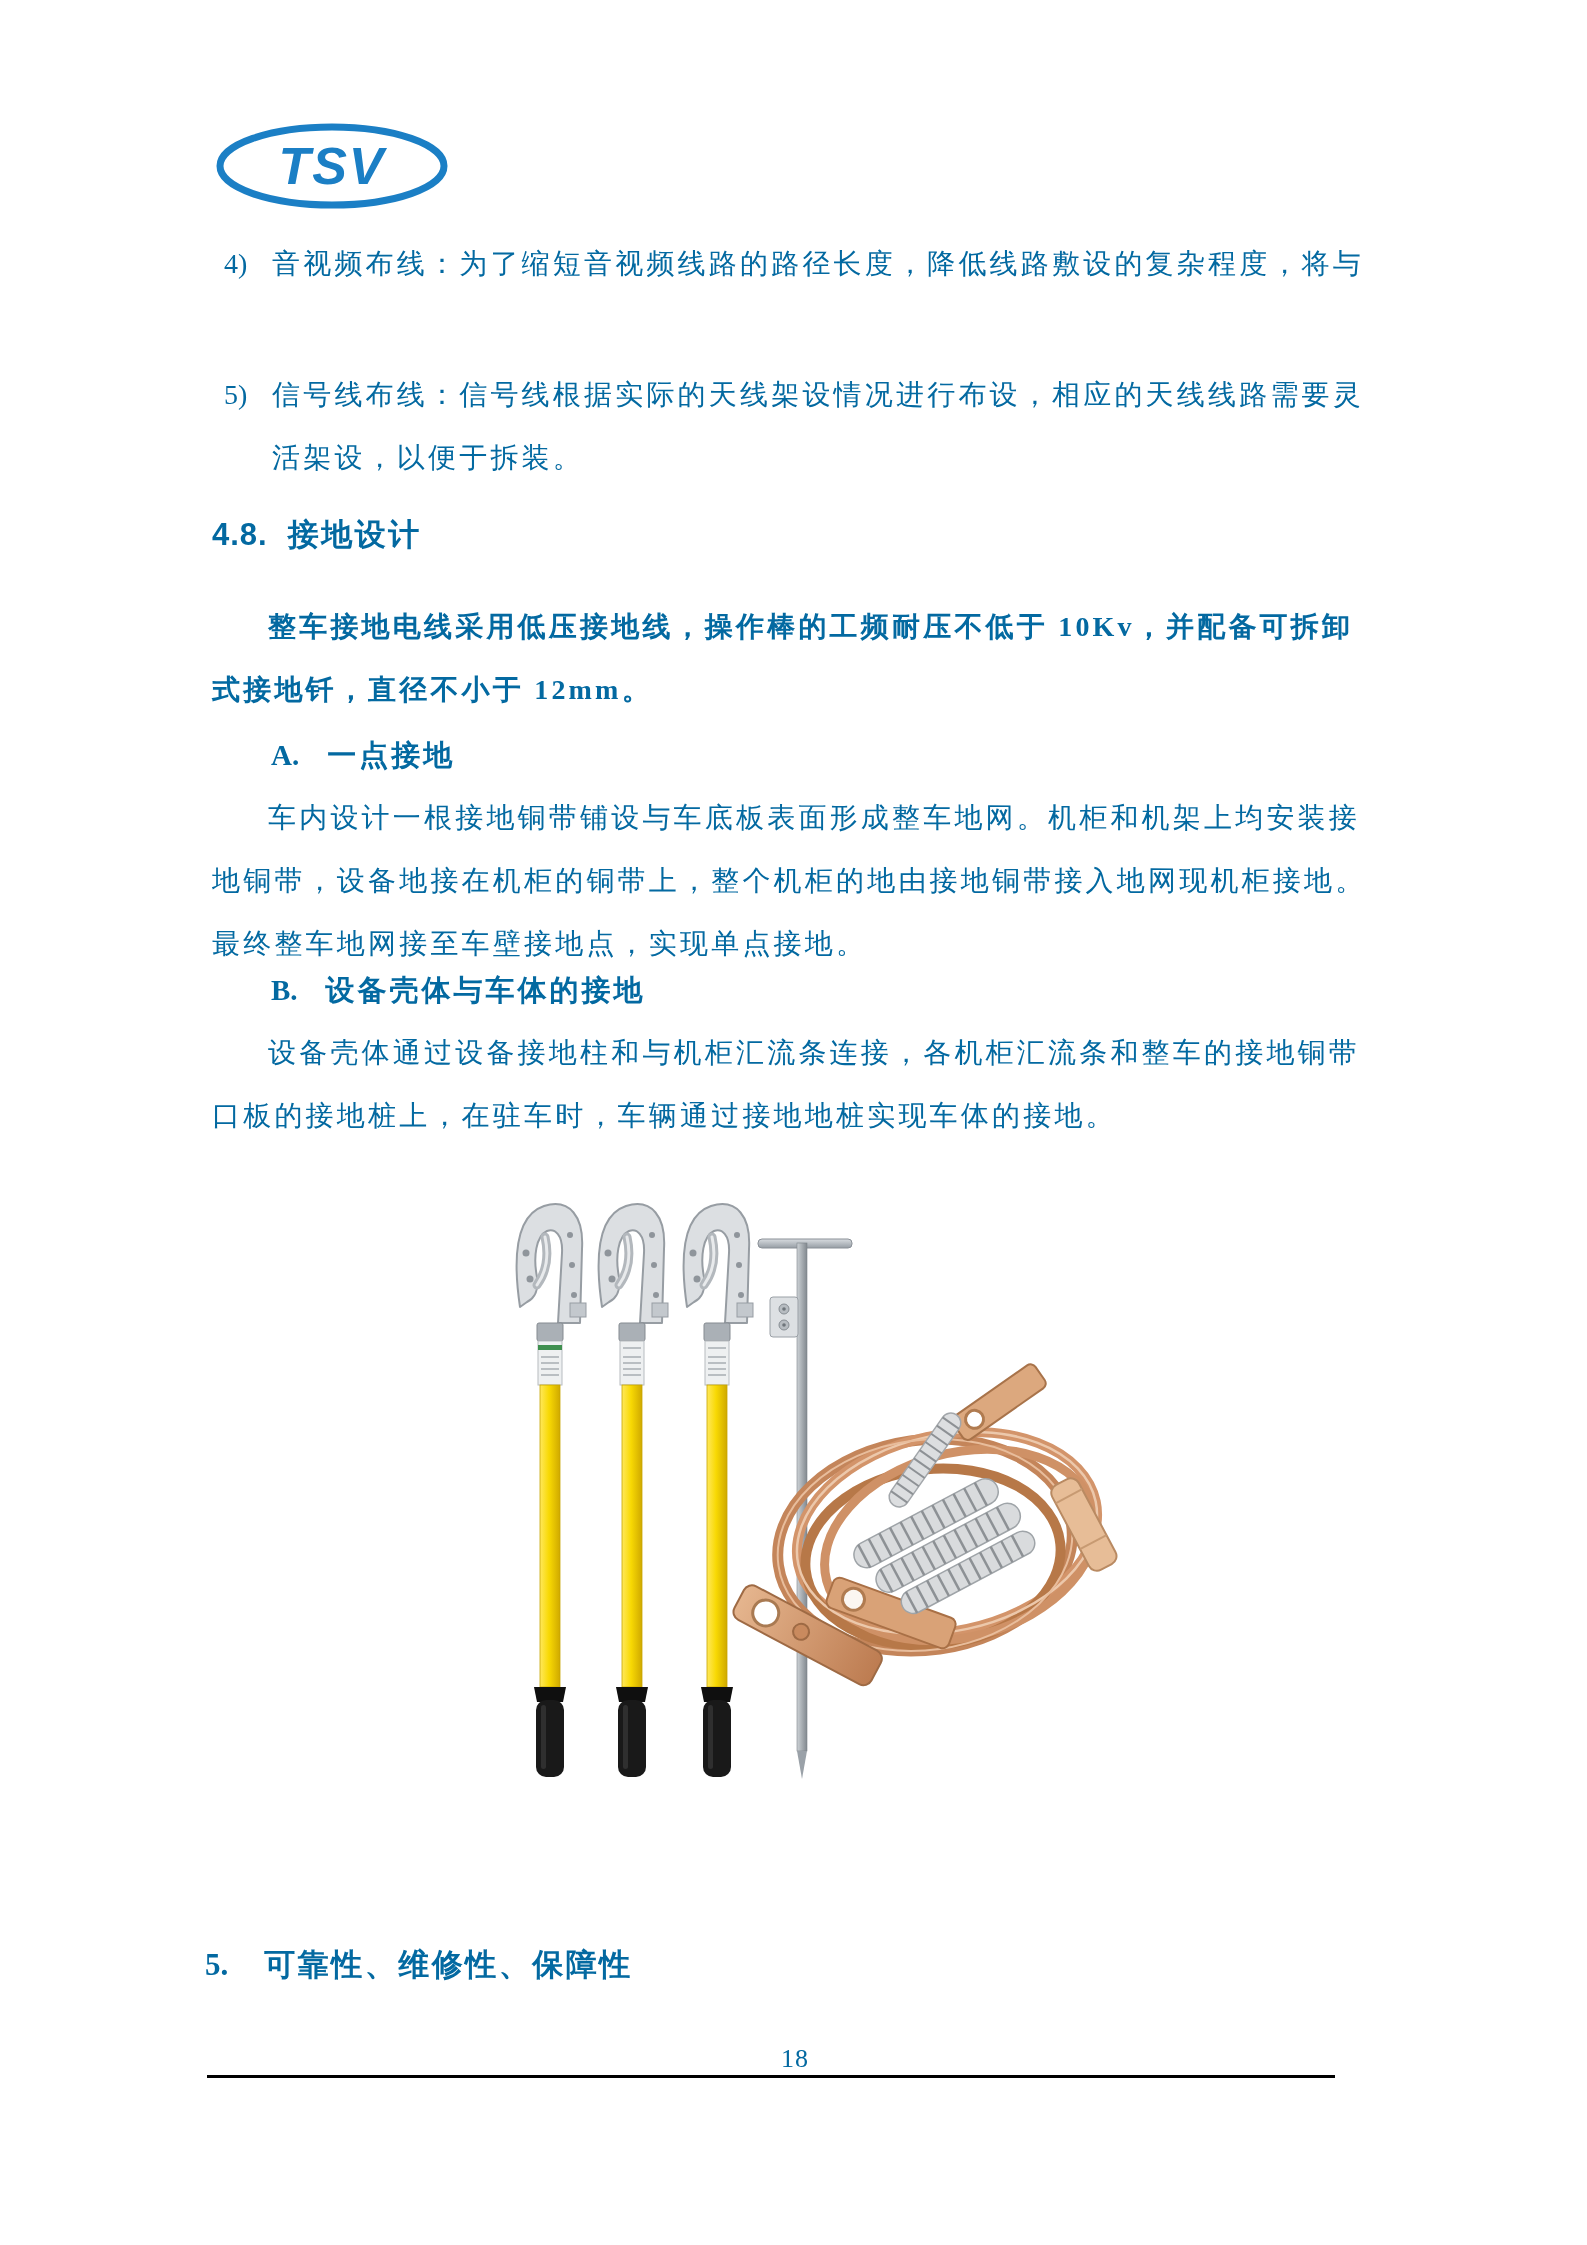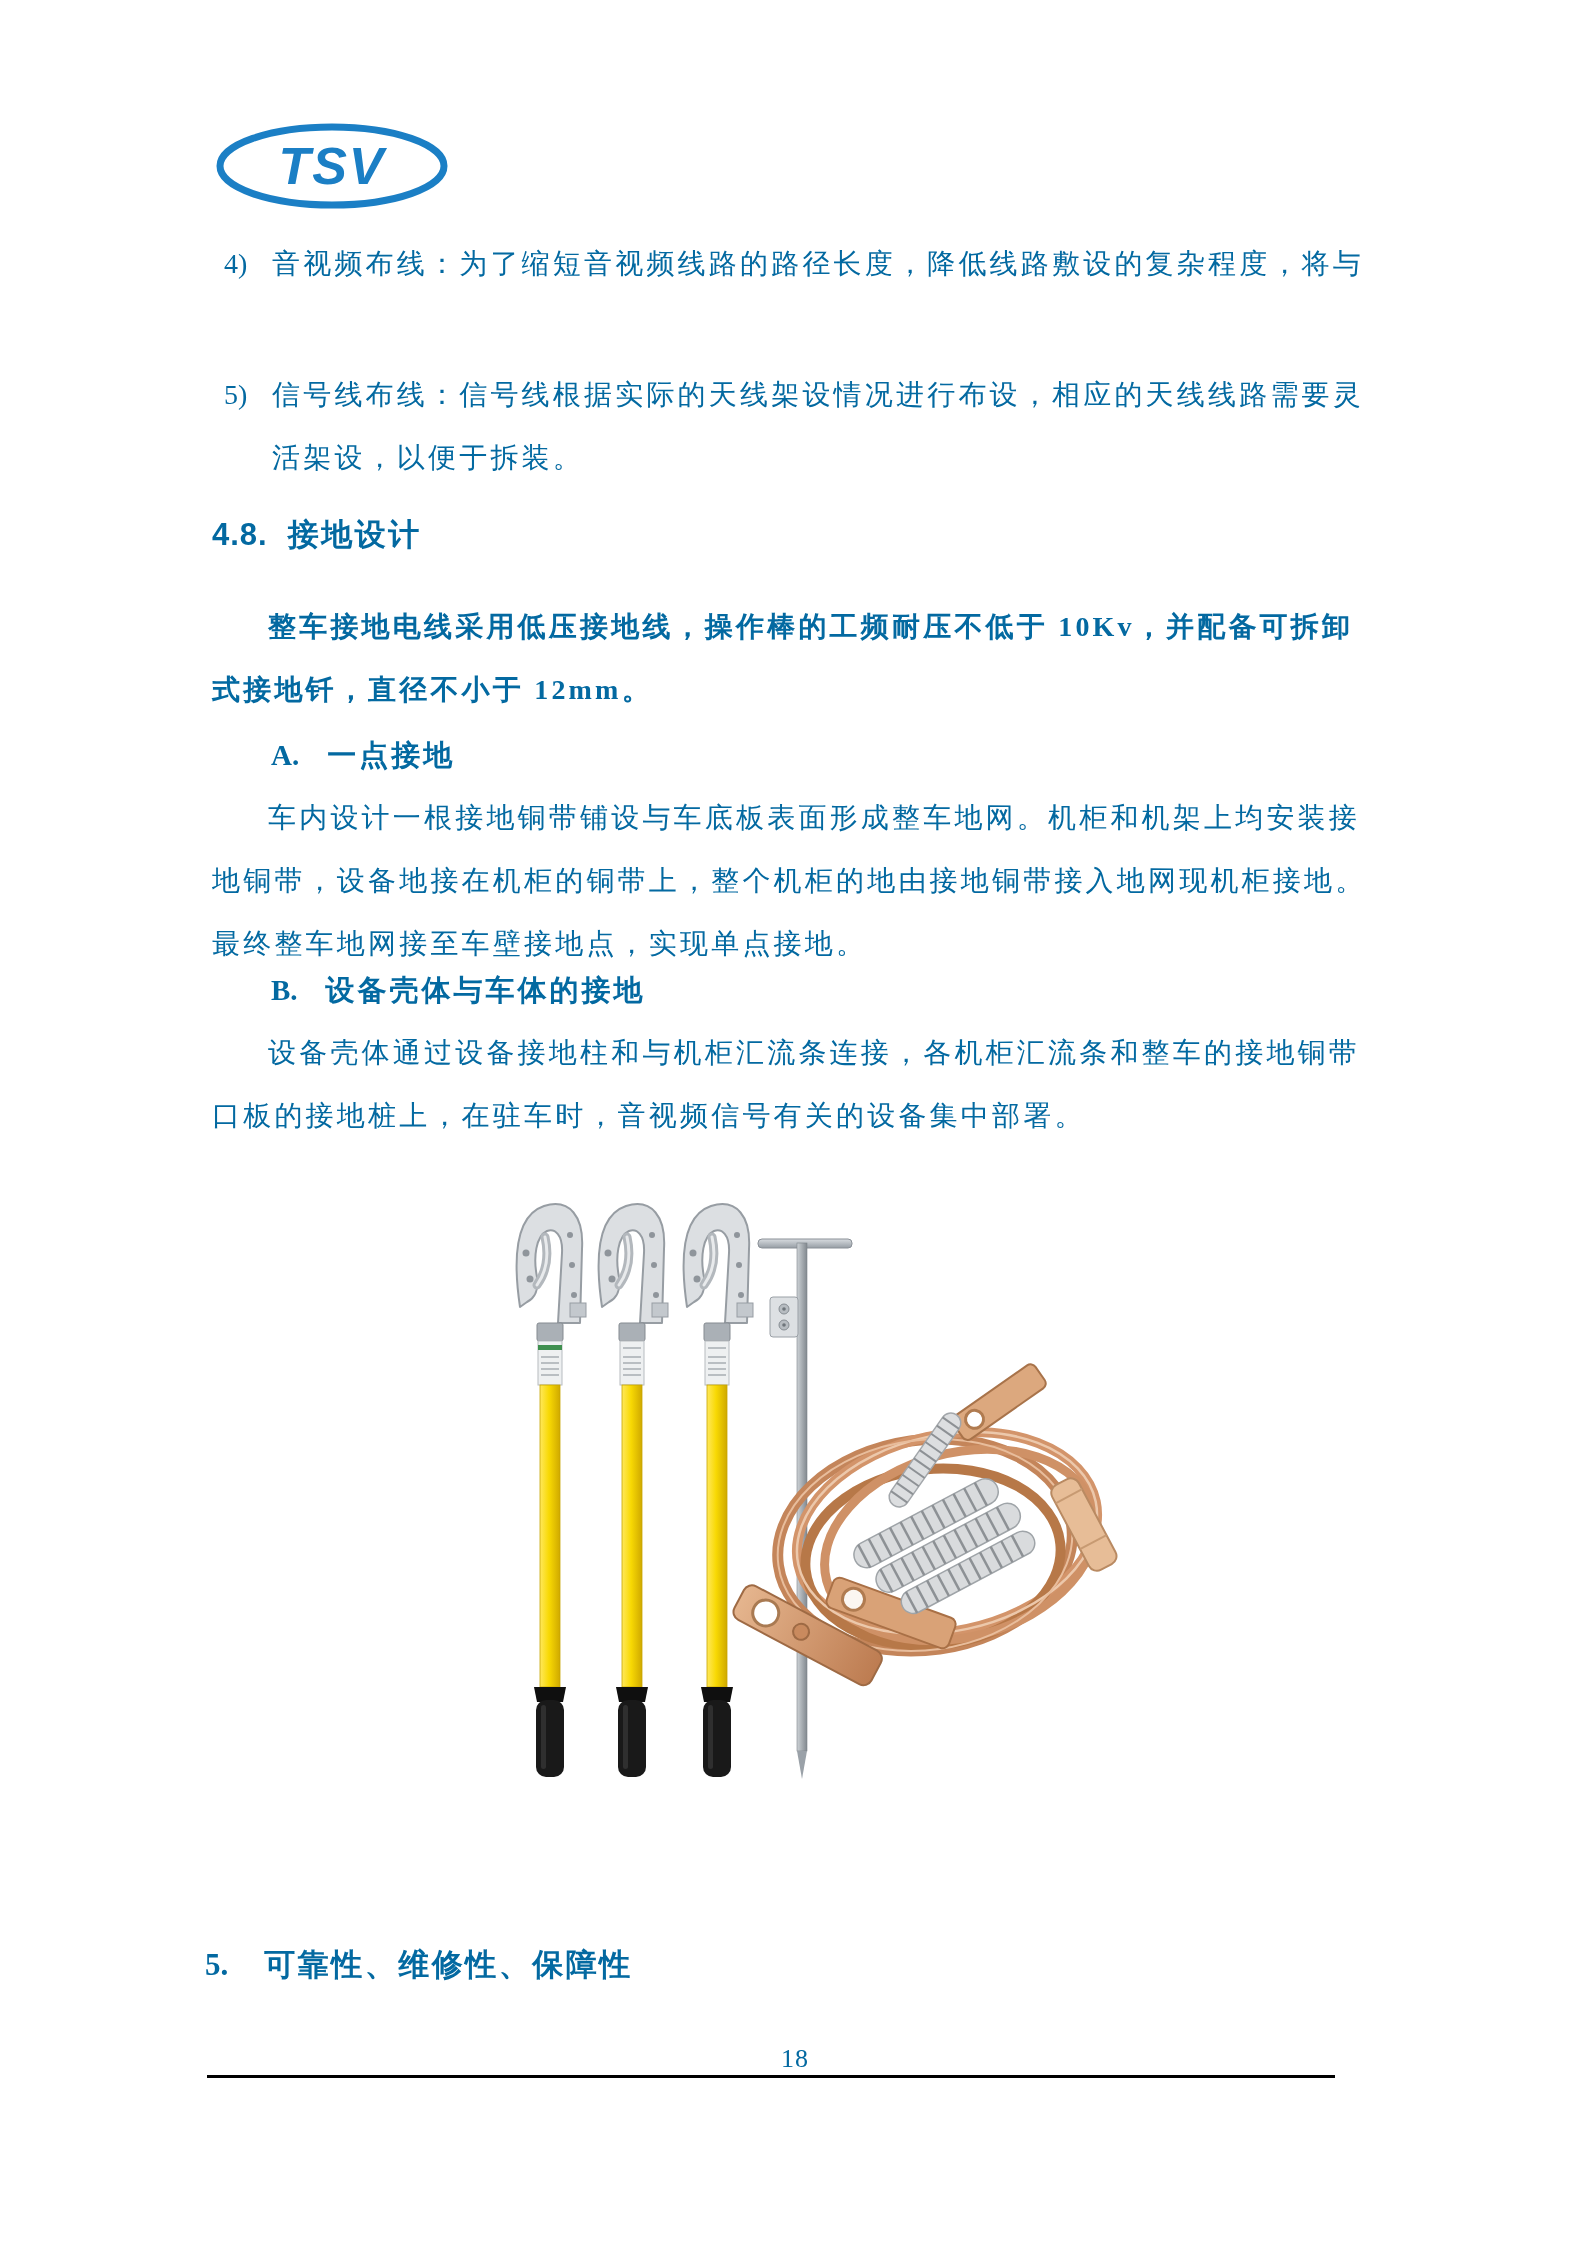--- a/index.html
+++ b/index.html
@@ -61,21 +61,21 @@
     <div class="pline">地铜带，设备地接在机柜的铜带上，整个机柜的地由接地铜带接入地网现机柜接地。</div>
     <div class="pline">最终整车地网接至车壁接地点，实现单点接地。</div>
   </div>
 
   <div class="heading h-sub" style="left:271px;top:971px;">
     <span class="hnum-serif">B.</span><span>设备壳体与车体的接地</span>
   </div>
 
   <div class="para" style="left:212px;top:1021px;">
     <div class="pline indent">设备壳体通过设备接地柱和与机柜汇流条连接，各机柜汇流条和整车的接地铜带</div>
-    <div class="pline">口板的接地桩上，在驻车时，音视频信号有关的设备集中部署。</div>
+    <div class="pline">口板的接地桩上，在驻车时，车辆通过接地地桩实现车体的接地。</div>
   </div>
 
   <div class="abs" style="left:455px;top:1195px;width:720px;height:600px;">
     <svg width="720" height="600" viewBox="0 0 720 600">
       <defs>
         <linearGradient id="gy" x1="0" y1="0" x2="1" y2="0">
           <stop offset="0" stop-color="#ffe85c"></stop>
             <stop offset="0.45" stop-color="#f8d903"></stop>
             <stop offset="1" stop-color="#cfa900"></stop>
         </linearGradient>

